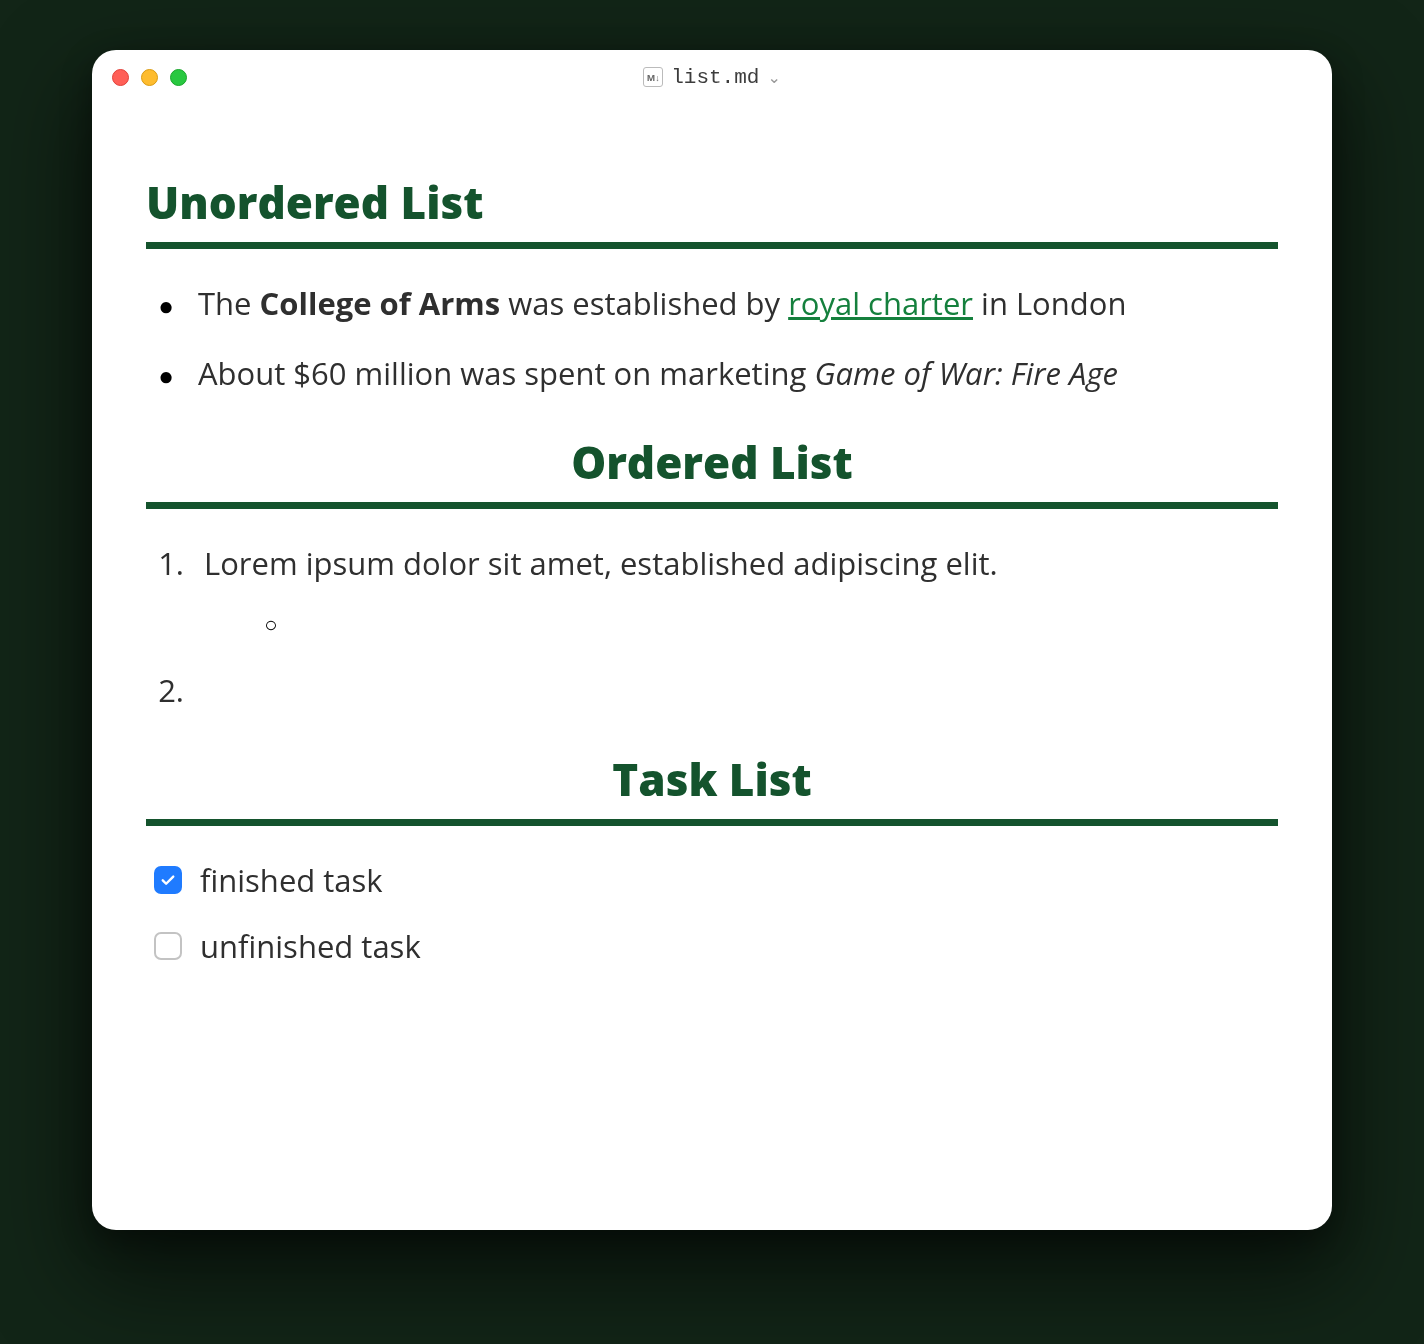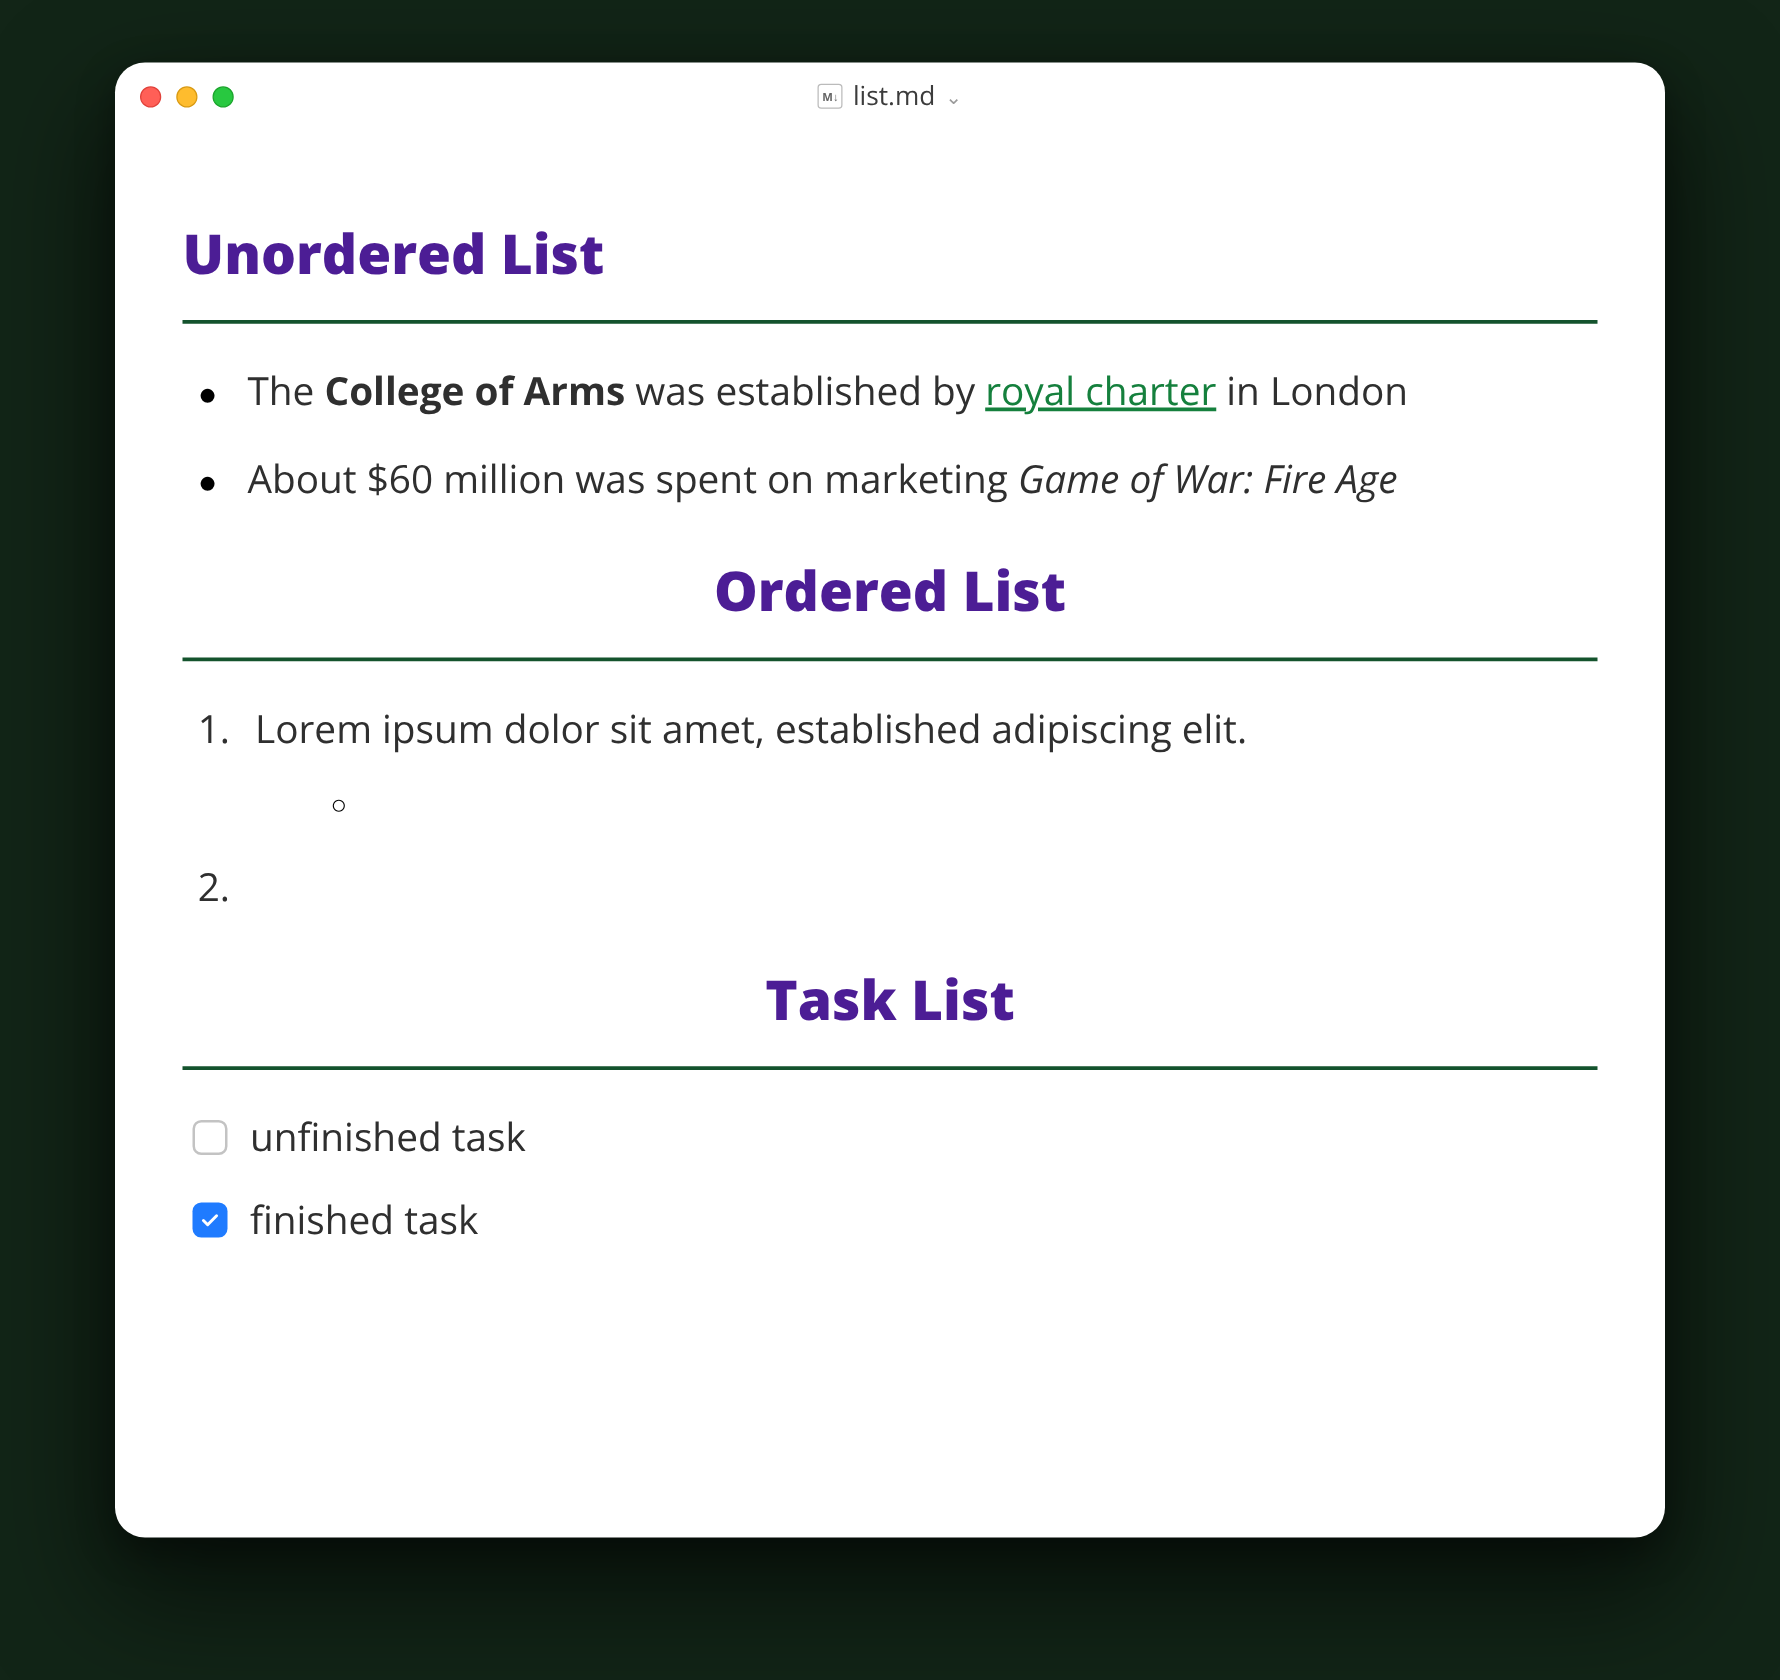--- a/index.html
+++ b/index.html
@@ -50,45 +50,45 @@
     position: absolute;
     left: 0; right: 0;
     display: flex;
     justify-content: center;
     align-items: center;
     gap: 8px;
     color:#555;
     font-size: 21px;
     pointer-events: none;
   }
-  .title-center .fname { color:#3c3c3c; pointer-events:auto; }
+  .title-center .fname { color:#3c3c3c; pointer-events:auto;font-family:Liberation Mono, monospace; }
   .doc-icon {
     width: 20px; height: 20px;
     display:inline-flex; align-items:center; justify-content:center;
     border:1px solid #bbb; border-radius:3px;
     font-size:9px; font-weight:700; color:#666; background:#fff;
   }
   .chev { color:#9a9a9a; font-size:16px; pointer-events:auto; }
 
   
   .content {
     flex: 1;
     padding: 54px 54px 40px 54px;
     color:#2f2f2f;
     font-size: 31px;
     line-height: 1.55;
   }
 
   h2.section {
     font-size: 44px;
     font-weight: 800;
-    color:#4c1d95;
-    padding-bottom: 20px;
+    color:#14532d;
+    padding-bottom: 6px;
     margin-bottom: 30px;
-    border-bottom: 3px solid #14532d;
+    border-bottom: 7px solid #14532d;
   }
   h2.section.first { margin-top: 10px; }
   h2.section.mid   { margin-top: 31px; text-align: center; }
 
   ul.bullets, ol.numbers, ul.tasks, ul.sub {
     list-style: none;
     margin-left: 8px;
     margin-bottom: 10px;
   }
 
@@ -182,27 +182,27 @@
       </li>
       <li>
         <span class="num-marker">2.</span>
       </li>
     </ol>
 
     <h2 class="section mid">Task List</h2>
 
     <ul class="tasks">
       <li>
-        <span class="chk unchecked"></span>
-        <span>unfinished task</span>
-      </li>
-      <li>
         <span class="chk checked">
           <svg viewBox="0 0 24 24">
             <path d="M5 12.5l4.5 4.5L19 7.5" stroke="#fff" stroke-width="3.2" fill="none" stroke-linecap="round" stroke-linejoin="round"></path>
           </svg>
         </span>
         <span>finished task</span>
       </li>
+      <li>
+        <span class="chk unchecked"></span>
+        <span>unfinished task</span>
+      </li>
     </ul>
 
   </div>
 </div>
 
 </body></html>

